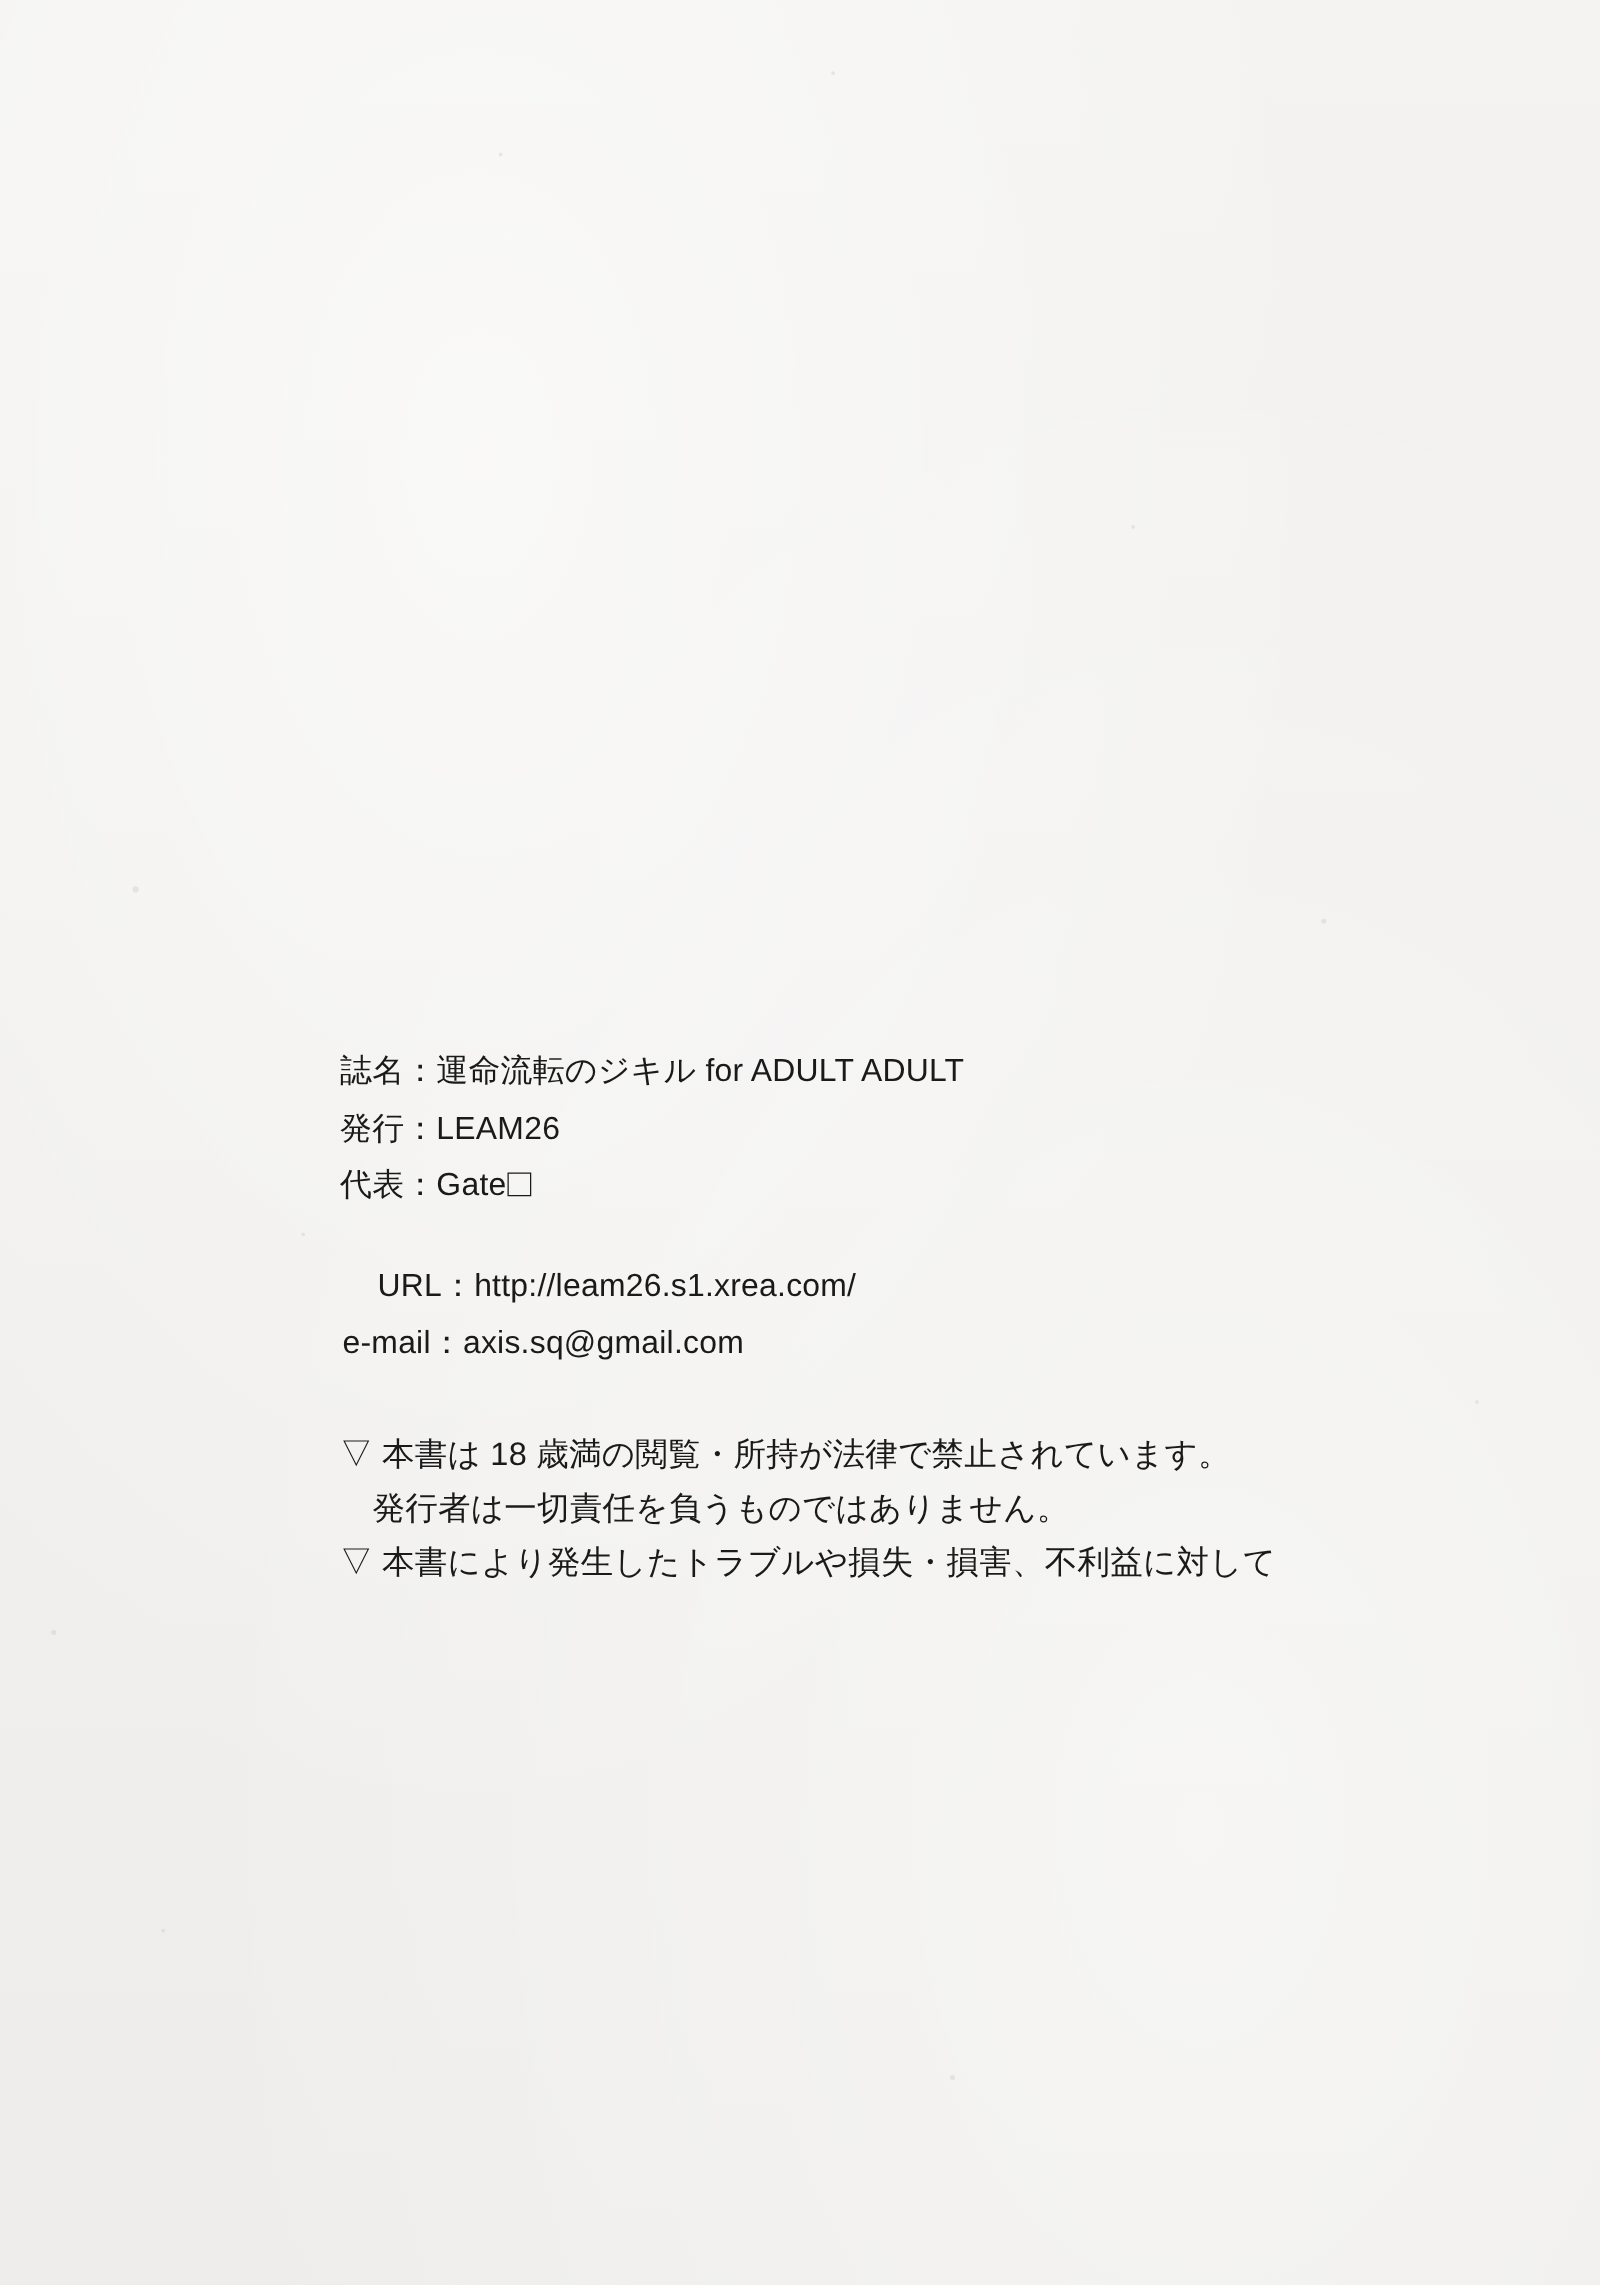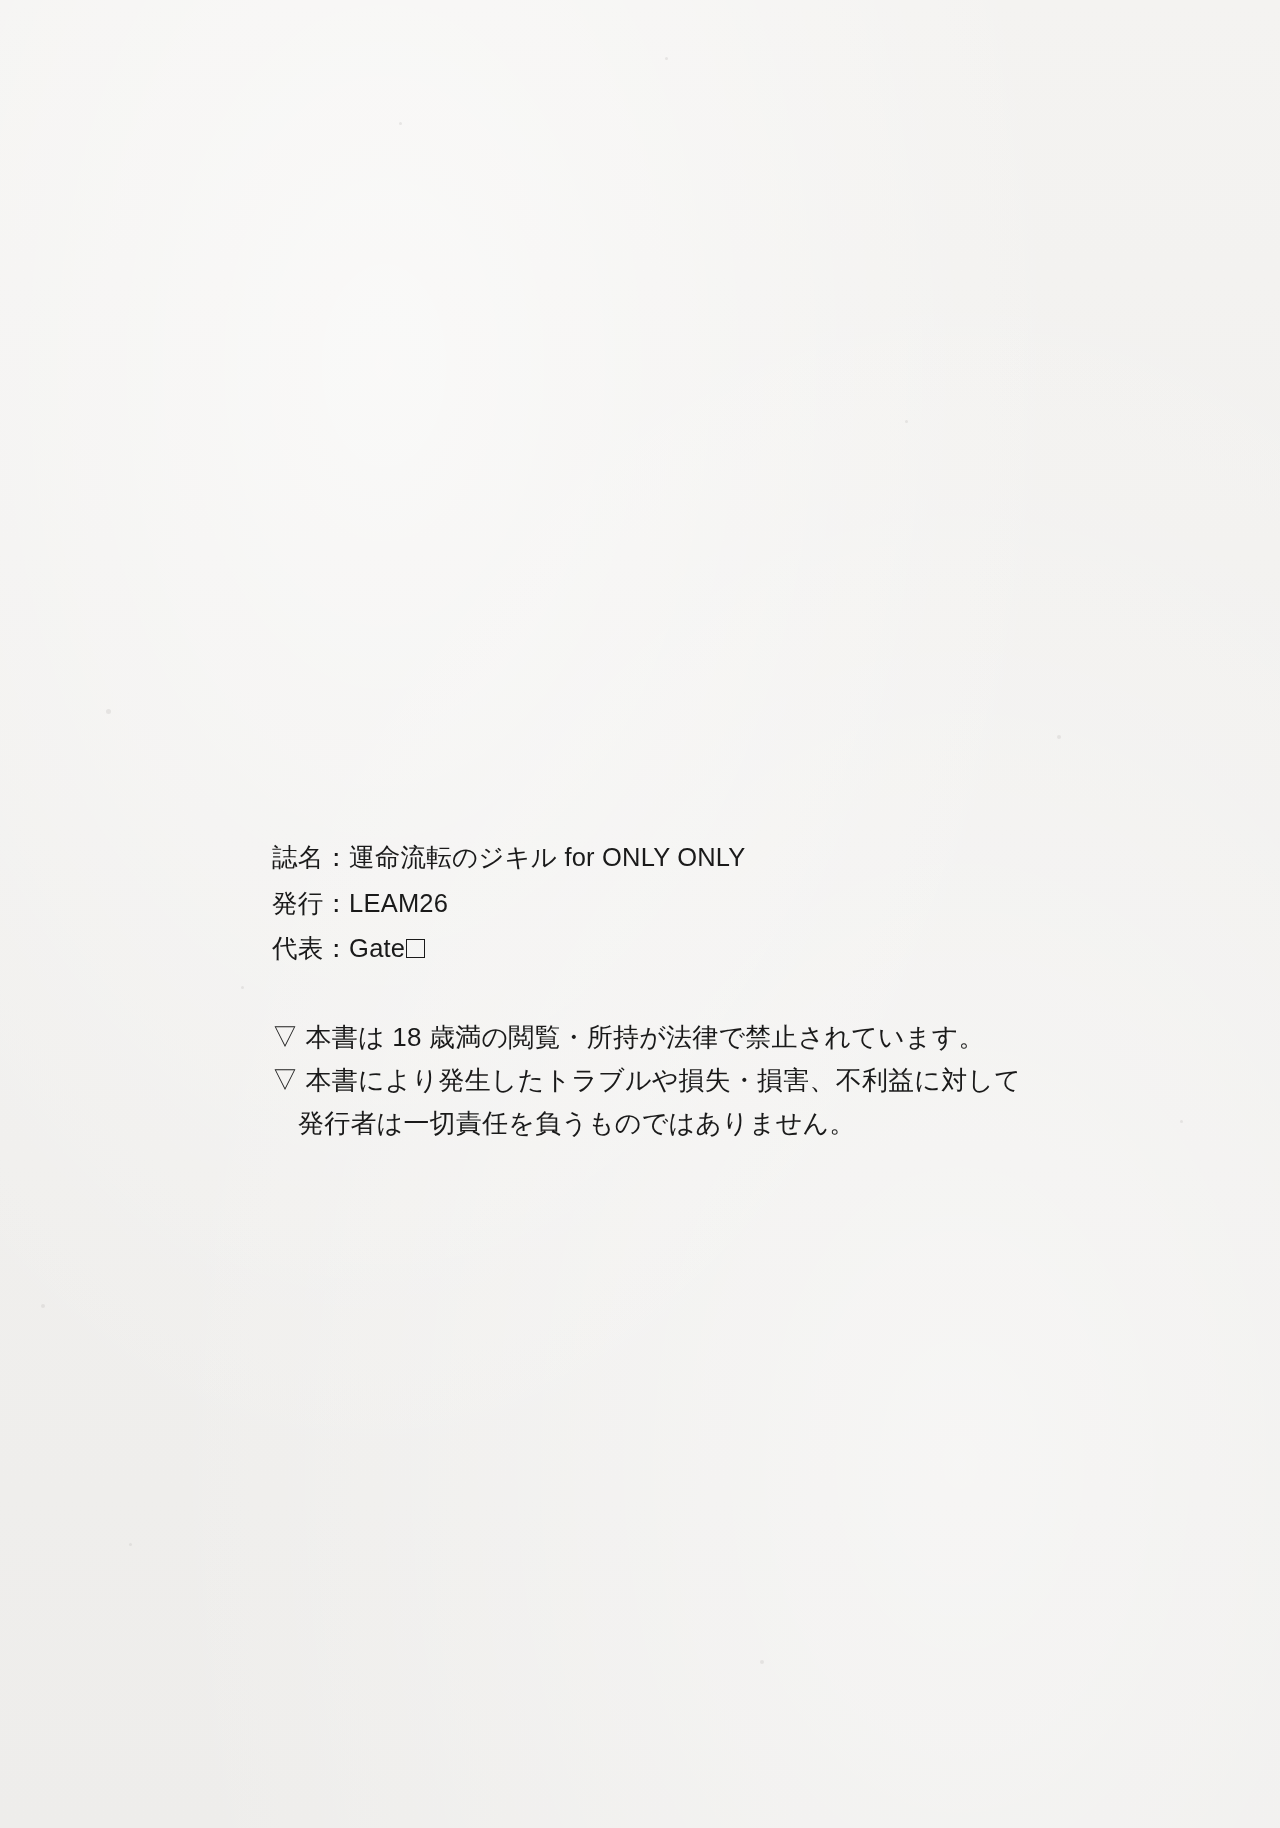--- a/index.html
+++ b/index.html
@@ -97,25 +97,29 @@
   <div class="speck" style="left:665px; top:57px; width:3px; height:3px;"></div>
   <div class="speck" style="left:905px; top:420px; width:3px; height:3px;"></div>
   <div class="speck" style="left:241px; top:986px; width:3px; height:3px;"></div>
   <div class="speck" style="left:1180px; top:1120px; width:3px; height:3px;"></div>
   <div class="speck" style="left:760px; top:1660px; width:4px; height:4px;"></div>
 </div>
 
 <div class="colophon">
 
   <div class="block-main">
-    <div class="line">誌名：運命流転のジキル for ONLY ONLY</div>
+    <div class="line">誌名：運命流転のジキル for ADULT ADULT</div>
     <div class="line">発行：LEAM26</div>
     <div class="line"><span>代表：Gate</span><span class="box-glyph"></span></div>
   </div>
 
+  <div class="block-contact">
+    <div class="line indent-url">URL：http://leam26.s1.xrea.com/</div>
+    <div class="line">e-mail：axis.sq@gmail.com</div>
+  </div>
 
   <div class="block-notes">
     <div class="line">▽ 本書は 18 歳満の閲覧・所持が法律で禁止されています。</div>
+    <div class="line note-indent">発行者は一切責任を負うものではありません。</div>
     <div class="line">▽ 本書により発生したトラブルや損失・損害、不利益に対して</div>
-    <div class="line note-indent">発行者は一切責任を負うものではありません。</div>
   </div>
 
 </div>
 
 </body></html>

